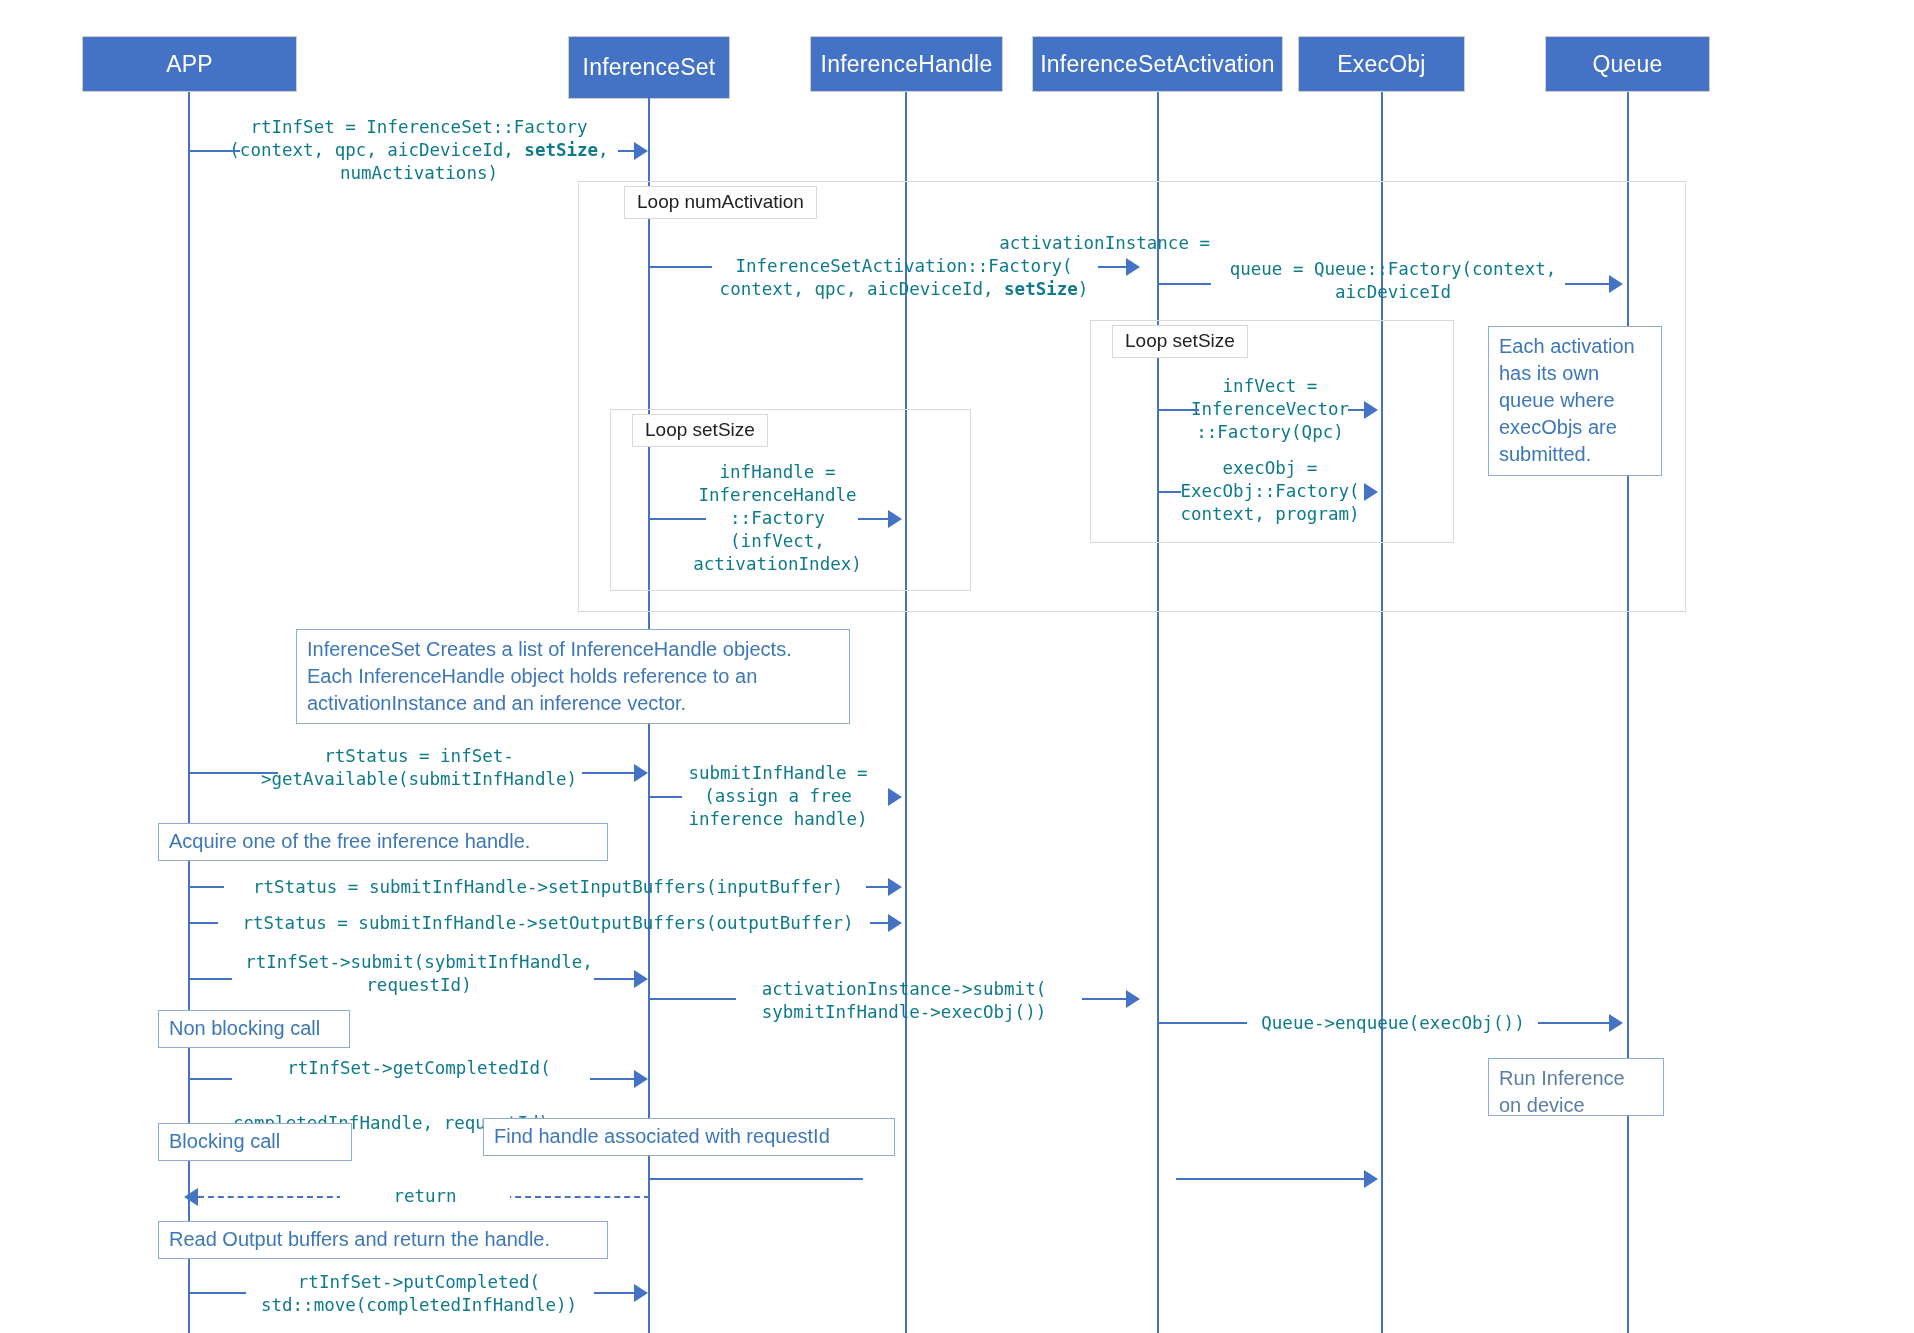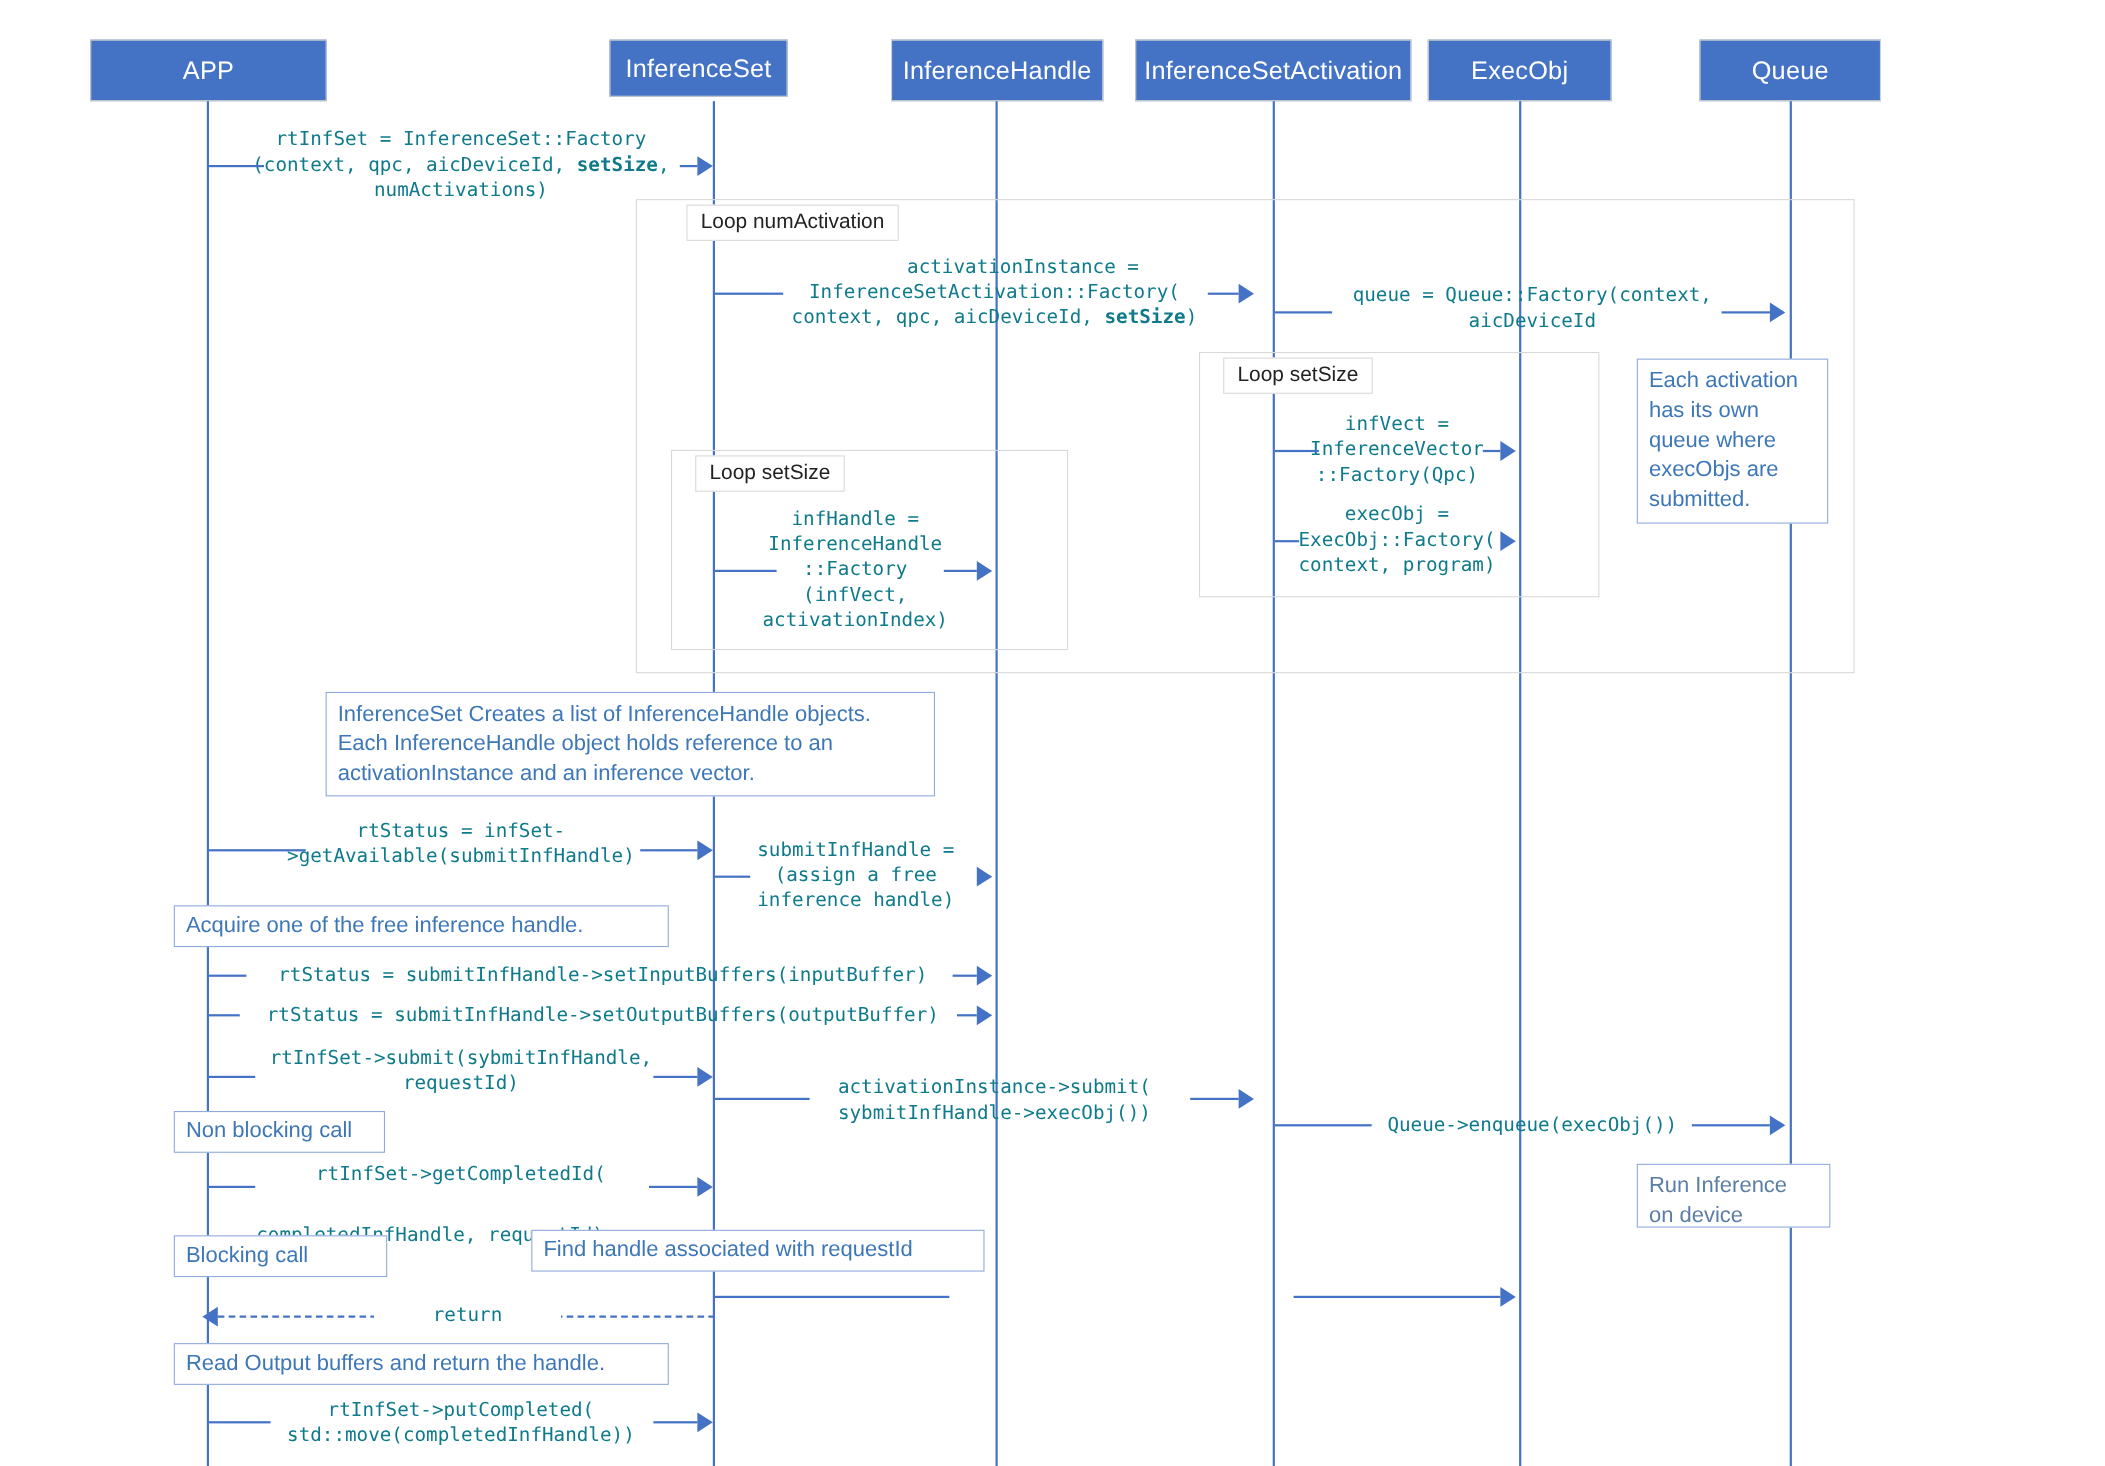--- a/index.html
+++ b/index.html
@@ -40,21 +40,21 @@
   .dash{position:absolute;height:0;border-top:2px dashed #4472C4;}
 </style>
 </head>
 <body>
 
 <div id="stage">
 
   <div class="actor-box" style="left:82px;top:36px;width:215px;height:56px;">
     <span>APP</span>
   </div>
-  <div class="actor-box" style="left:554px;top:36px;width:162px;height:52px;">
+  <div class="actor-box" style="left:568px;top:36px;width:162px;height:63px;">
     <span>InferenceSet</span>
   </div>
   <div class="actor-box" style="left:810px;top:36px;width:193px;height:56px;">
     <span>InferenceHandle</span>
   </div>
   <div class="actor-box" style="left:1032px;top:36px;width:251px;height:56px;">
     <span>InferenceSetActivation</span>
   </div>
   <div class="actor-box" style="left:1298px;top:36px;width:167px;height:56px;">
     <span>ExecObj</span>
@@ -79,21 +79,21 @@
   <div class="frame" style="left:610px;top:409px;width:361px;height:182px;"></div>
   <div class="frame-label" style="left:632px;top:414px;">Loop setSize</div>
 
   <div class="msg-text" style="left:190px;top:116px;width:458px;">rtInfSet = InferenceSet::Factory</div>
   <div class="msg-text" style="left:190px;top:139px;width:458px;">(context, qpc, aicDeviceId, <b>setSize</b>,</div>
   <div class="msg-text" style="left:190px;top:162px;width:458px;">numActivations)</div>
   <div class="line" style="left:190px;top:150px;width:50px;"></div>
   <div class="line" style="left:618px;top:150px;width:16px;"></div>
   <div class="arrow" style="left:634px;top:142px;"></div>
 
-  <div class="msg-text" style="left:650px;top:232px;width:560px;">activationInstance =</div>
+  <div class="msg-text" style="left:650px;top:232px;width:560px;text-align:right;">activationInstance =</div>
   <div class="msg-text" style="left:650px;top:255px;width:508px;">InferenceSetActivation::Factory(</div>
   <div class="msg-text" style="left:650px;top:278px;width:508px;">context, qpc, aicDeviceId, <b>setSize</b>)</div>
   <div class="line" style="left:650px;top:266px;width:62px;"></div>
   <div class="line" style="left:1098px;top:266px;width:28px;"></div>
   <div class="arrow" style="left:1126px;top:258px;"></div>
 
   <div class="msg-text" style="left:1159px;top:258px;width:468px;">queue = Queue::Factory(context,</div>
   <div class="msg-text" style="left:1159px;top:281px;width:468px;">aicDeviceId</div>
   <div class="line" style="left:1159px;top:283px;width:52px;"></div>
   <div class="line" style="left:1565px;top:283px;width:44px;"></div>

